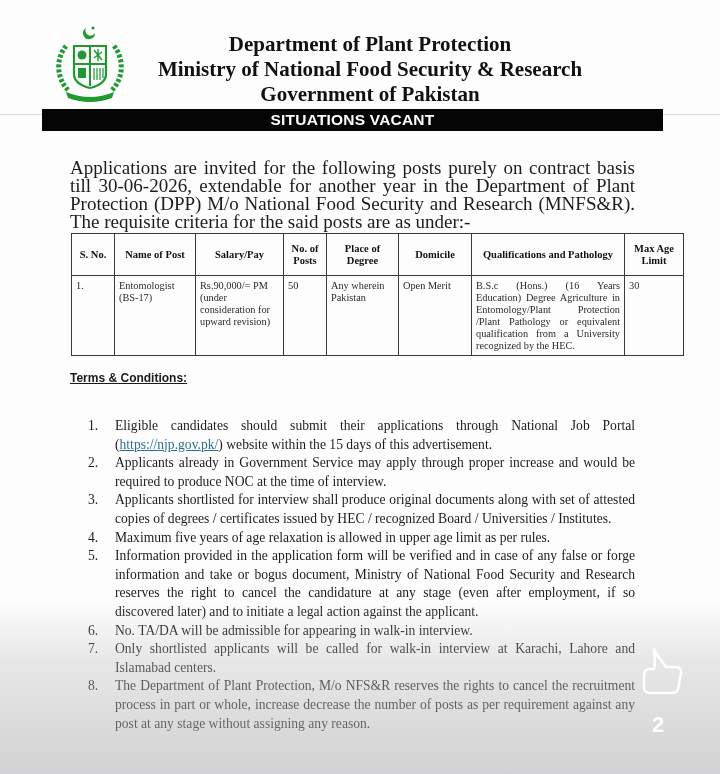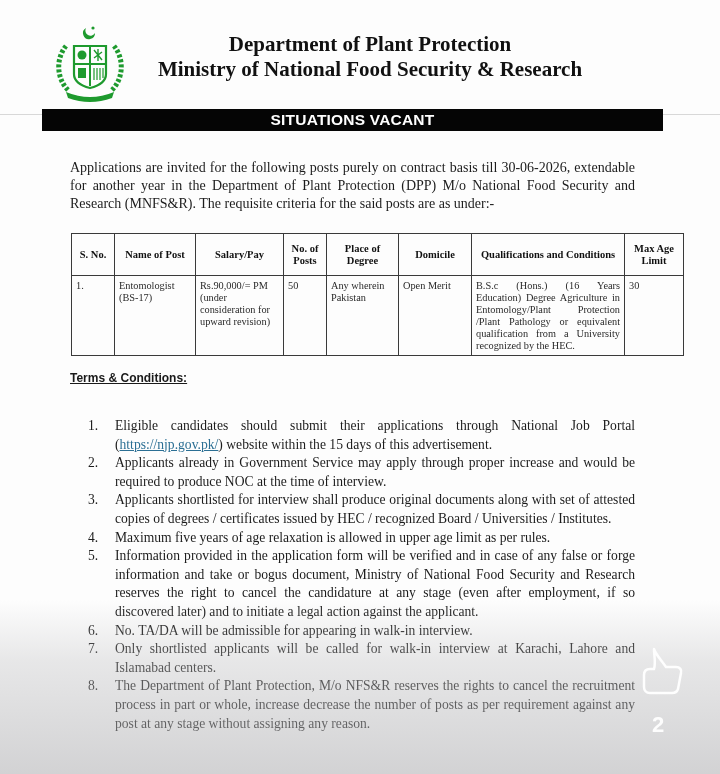--- a/index.html
+++ b/index.html
@@ -14,21 +14,21 @@
   .h1 { top: 32px; font-size: 21px; }
   .h2 { top: 57px; font-size: 21px; }
   .h3 { top: 82px; font-size: 21px; }
 
   .rule { position: absolute; left: 0; top: 114px; width: 720px; height: 1px; background: #d8d8d8; }
 
   .banner { position: absolute; left: 42px; top: 109px; width: 621px; height: 22px; background: #050505;
             color: #fff; text-align: center; font-family: "Liberation Sans", "DejaVu Sans", sans-serif;
             font-weight: bold; font-size: 15.5px; line-height: 22px; letter-spacing: 0.2px; }
 
-  .intro { position: absolute; left: 70px; top: 159px; width: 565px; font-size: 14px; line-height: 18px;
+  .intro { position: absolute; left: 70px; top: 159px; width: 565px; font-size: 19px; line-height: 18px;
            text-align: justify; text-align-last: left; color: #1c1c1c; }
 
   table.posts { position: absolute; left: 46px; top: 233px; width: 612px; border-collapse: collapse;
                 font-size: 10.3px; line-height: 12px; color: #2a2a2a; table-layout: fixed; margin-left: 25px; }
   table.posts th, table.posts td { border: 1.5px solid #3a3a3a; vertical-align: top; padding: 3px 4px; }
   table.posts th { height: 42px; vertical-align: middle; text-align: center; font-weight: bold; font-size: 10.5px; color: #111; }
   table.posts td { height: 80px; padding-top: 4px; }
   td.qual { text-align: justify; }
   td.center { text-align: left; }
 
@@ -70,20 +70,21 @@
       <path d="M42 26 l8 10 M46 25 v12 M42 34 l8-6" stroke-width="1.4"></path>
       <rect x="26" y="44" width="8" height="10" fill="#1e9a2e" stroke="none"></rect>
       <path d="M42 44 v12 M45 44 v12 M48 44 v12 M51 44 v10" stroke-width="1.2"></path>
 
       <path d="M14 68 Q38 78 62 68 L60 74 Q38 82 16 74 Z" fill="#1e9a2e" stroke="none"></path>
     </g>
   </svg>
 
   <div class="heading h1">Department of Plant Protection</div>
   <div class="heading h2">Ministry of National Food Security &amp; Research</div>
+  <div class="heading h3">Government of Pakistan</div>
 
   <div class="rule"></div>
 
   <div class="banner">SITUATIONS VACANT</div>
 
   <p class="intro">Applications are invited for the following posts purely on contract basis till 30-06-2026, extendable for another year in the Department of Plant Protection (DPP) M/o National Food Security and Research (MNFS&amp;R). The requisite criteria for the said posts are as under:-</p>
 
   <table class="posts">
     <colgroup>
       <col style="width:43px">
@@ -96,21 +97,21 @@
         <col style="width:59px">
     </colgroup>
     <thead>
       <tr>
         <th>S. No.</th>
         <th>Name of Post</th>
         <th>Salary/Pay</th>
         <th>No. of Posts</th>
         <th>Place of Degree</th>
         <th>Domicile</th>
-        <th>Qualifications and Conditions</th>
+        <th>Qualifications and Pathology</th>
         <th>Max Age Limit</th>
       </tr>
     </thead>
     <tbody>
       <tr>
         <td>1.</td>
         <td>Entomologist (BS-17)</td>
         <td>Rs.90,000/= PM (under consideration for upward revision)</td>
         <td>50</td>
         <td>Any wherein Pakistan</td>

